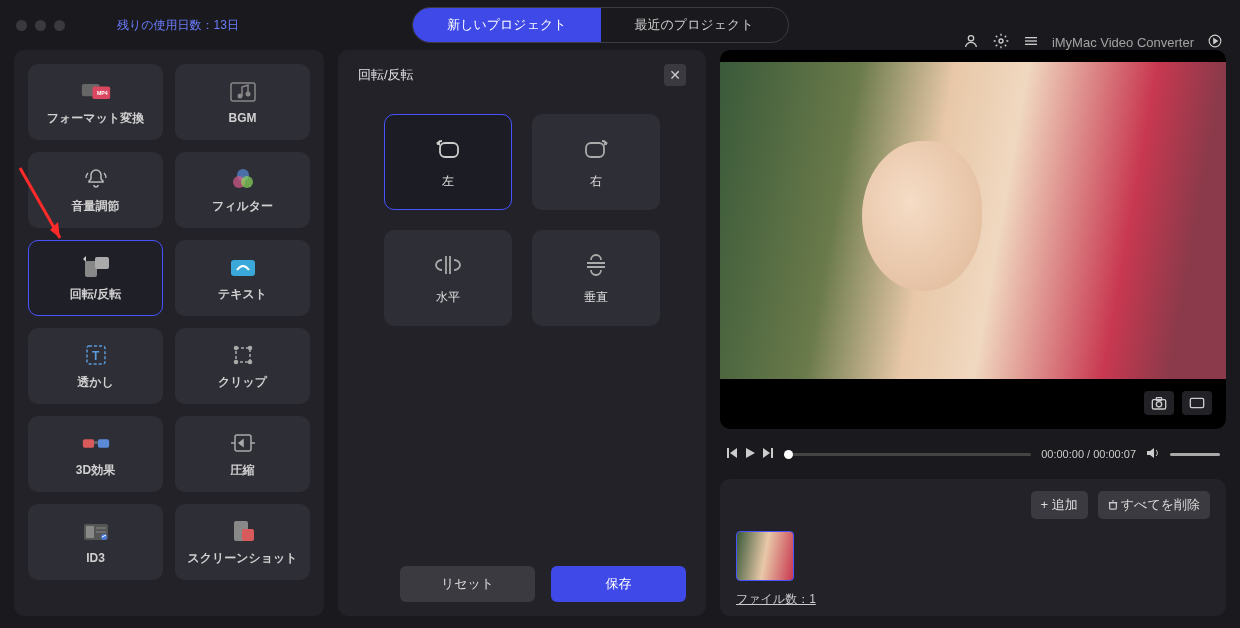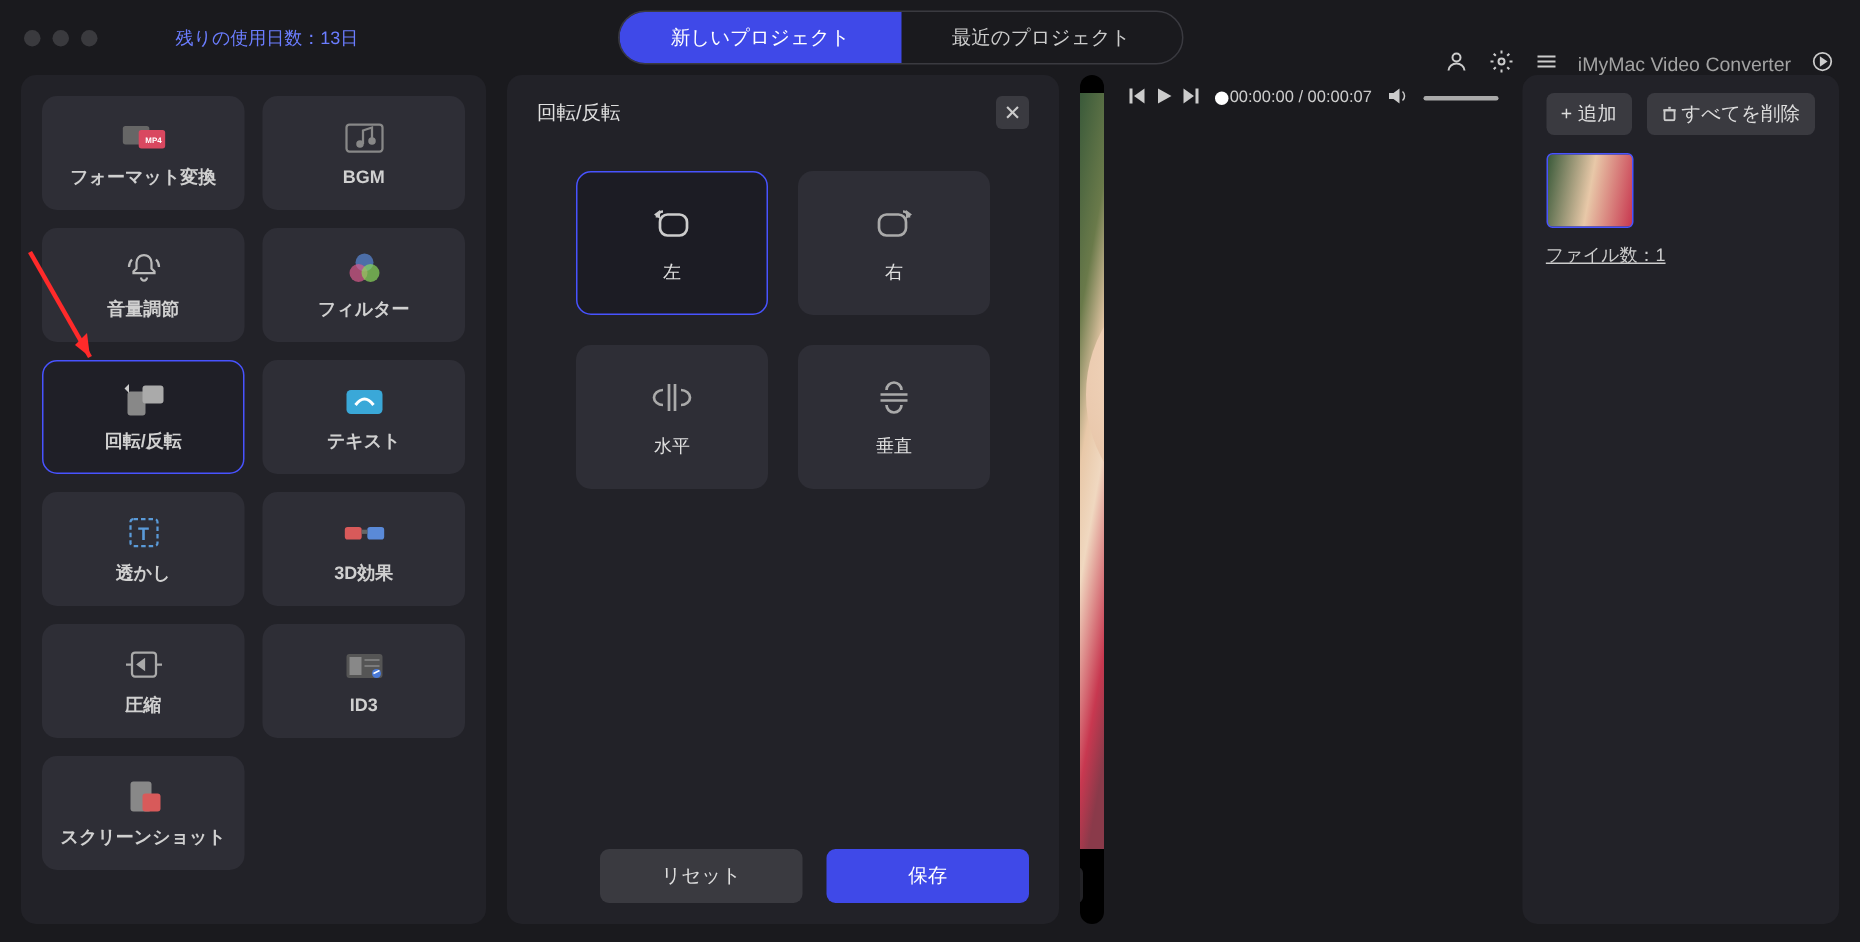--- a/index.html
+++ b/index.html
@@ -30,21 +30,21 @@
 .close-btn { width: 22px; height: 22px; background: #3a3a40; border-radius: 4px; display: flex; align-items: center; justify-content: center; cursor: pointer; color: #ccc; font-size: 14px; }
 .option-grid { display: grid; grid-template-columns: 1fr 1fr; gap: 20px; padding: 0 26px; }
 .option { background: #2e2e36; border-radius: 10px; height: 96px; display: flex; flex-direction: column; align-items: center; justify-content: center; gap: 10px; cursor: pointer; font-size: 12px; }
 .option.active { background: #1c1c24; border: 1.5px solid #4853ff; }
 .option-icon { width: 36px; height: 28px; display: flex; align-items: center; justify-content: center; color: #aaa; }
 .panel-footer { margin-top: auto; display: flex; gap: 16px; margin-left: 42px; }
 .btn { flex: 1; height: 36px; border-radius: 6px; display: flex; align-items: center; justify-content: center; font-size: 13px; cursor: pointer; }
 .btn-secondary { background: #3a3a40; color: #ddd; }
 .btn-primary { background: #3f49e8; color: #fff; }
 
-.right-panel { flex: 1; display: flex; flex-direction: row; gap: 10px; }
+.right-panel { flex: 1; display: flex; flex-direction: column; gap: 10px; }
 .preview { flex: 1; background: #000; border-radius: 10px; position: relative; overflow: hidden; display: flex; align-items: center; justify-content: center; }
 .video-frame { position: absolute; top: 12px; left: 0; right: 0; bottom: 50px; background: linear-gradient(100deg,#3a5a3a 0%,#6a7a4a 25%,#e8c8a8 42%,#f0d8c0 55%,#c83850 78%,#8a3a4a 90%); }
 .face { position: absolute; left: 28%; top: 25%; width: 120px; height: 150px; background: radial-gradient(ellipse at 40% 40%, #f5dcc5, #e0b898); border-radius: 50% 45% 48% 50%; }
 .preview-ctrls { position: absolute; right: 14px; bottom: 14px; display: flex; gap: 8px; }
 .ctrl-box { width: 30px; height: 24px; background: rgba(40,40,45,.85); border-radius: 4px; display: flex; align-items: center; justify-content: center; color: #ccc; cursor: pointer; }
 
 .playback { height: 30px; display: flex; align-items: center; gap: 10px; padding: 0 6px; color: #ccc; font-size: 11px; }
 .play-btns { display: flex; gap: 6px; }
 .pb { cursor: pointer; }
 .progress { flex: 1; height: 3px; background: #444; border-radius: 2px; position: relative; }
@@ -172,20 +172,32 @@
         <div class="tool-icon">
           <svg width="24" height="24" viewBox="0 0 24 24" fill="none" stroke="#5a9ad8" stroke-width="1.5">
               <rect x="3" y="3" width="18" height="18" rx="2" stroke-dasharray="3 2"></rect>
               <text x="8" y="17" font-size="12" fill="#5a9ad8" stroke="none">T</text>
             </svg>
         </div>
         <span>透かし</span>
       </div>
       <div class="tool">
         <div class="tool-icon">
+          <svg width="24" height="24" viewBox="0 0 24 24" fill="none" stroke="#aaa" stroke-width="1.5">
+              <rect x="5" y="5" width="14" height="14" stroke-dasharray="3 2"></rect>
+              <circle cx="5" cy="5" r="1.5" fill="#aaa"></circle>
+              <circle cx="19" cy="5" r="1.5" fill="#aaa"></circle>
+              <circle cx="5" cy="19" r="1.5" fill="#aaa"></circle>
+              <circle cx="19" cy="19" r="1.5" fill="#aaa"></circle>
+            </svg>
+        </div>
+        <span>クリップ</span>
+      </div>
+      <div class="tool">
+        <div class="tool-icon">
           <svg width="32" height="16" viewBox="0 0 32 16">
               <rect x="2" y="4" width="12" height="9" rx="2" fill="#d85a5a"></rect>
               <rect x="18" y="4" width="12" height="9" rx="2" fill="#5a8ad8"></rect>
               <rect x="14" y="6" width="4" height="3" fill="#666"></rect>
             </svg>
         </div>
         <span>3D効果</span>
       </div>
       <div class="tool">
         <div class="tool-icon">

